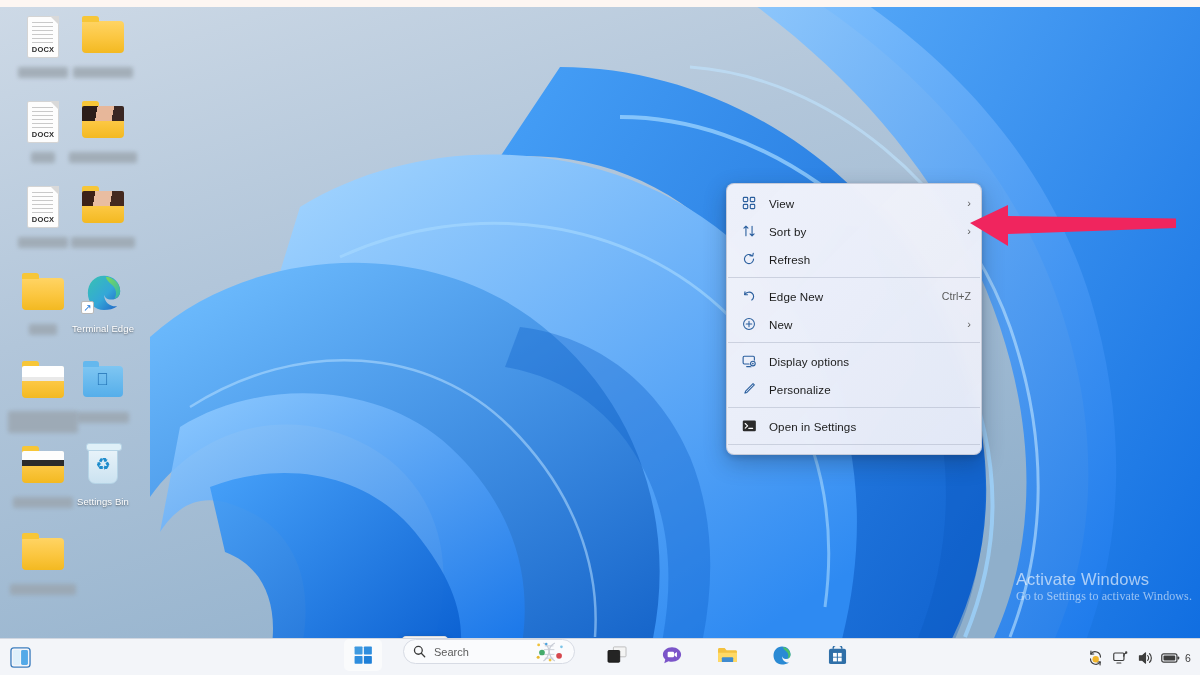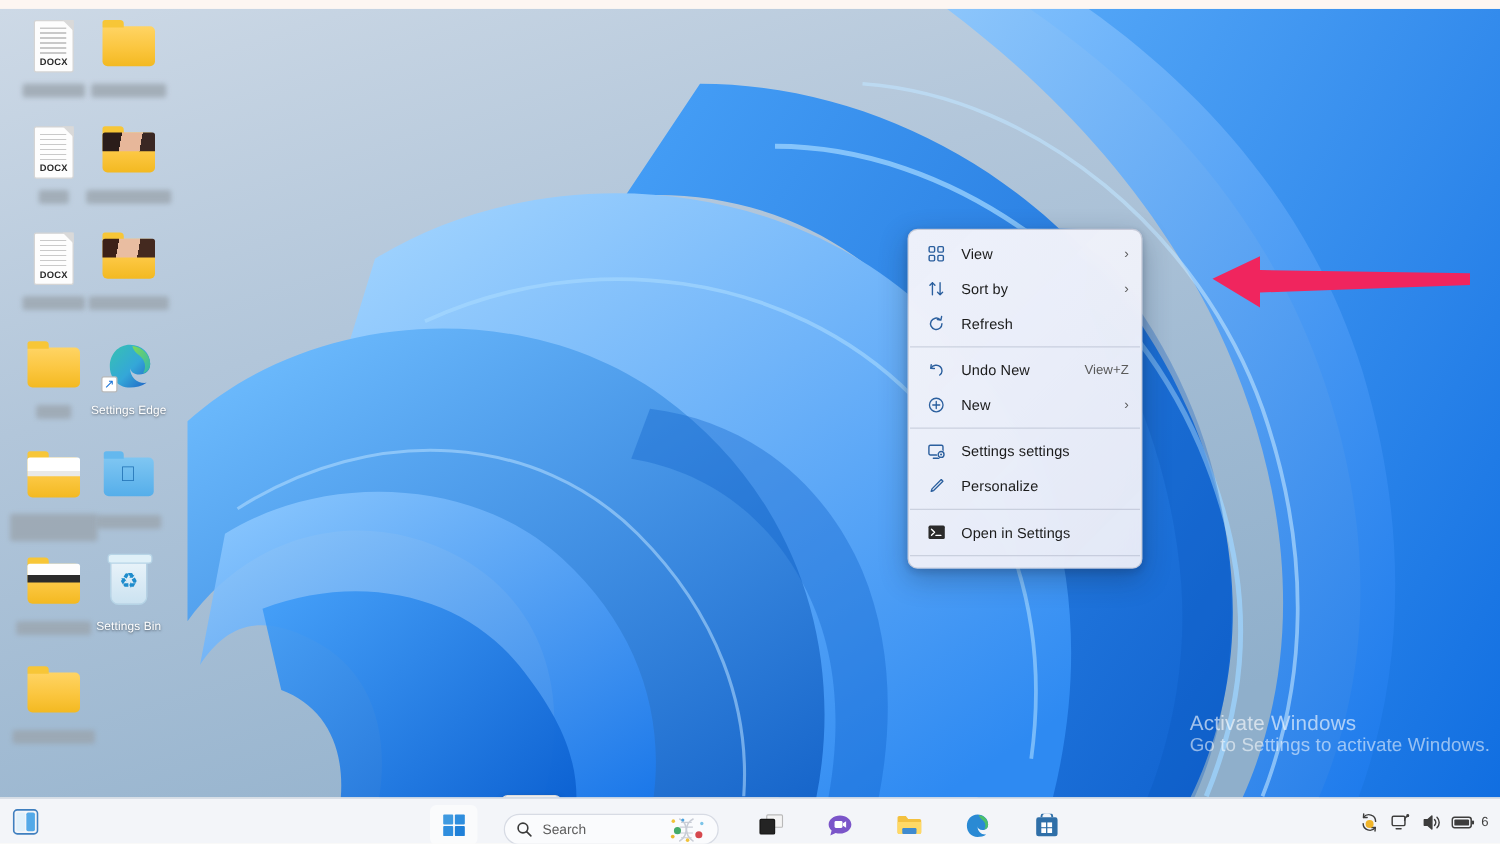--- a/index.html
+++ b/index.html
@@ -191,21 +191,21 @@
     background: #dff0f8;
     border: 1px solid #b6d4e6;
     border-radius: 3px;
   }
   .bin .rec { position: absolute; top: 9px; left: 0; right: 0; text-align: center; font-size: 17px; color: #1e8ccc; line-height: 18px;}
 
   
   .ctxmenu {
     position: absolute;
     left: 726px; top: 176px;
-    width: 188px;
+    width: 256px;
     padding: 5px 0 5px 0;
     background: linear-gradient(135deg, rgba(241,242,250,.985) 0%, rgba(238,240,249,.975) 45%, rgba(233,236,247,.97) 100%);
     border: 1px solid rgba(190,195,210,.85);
     border-radius: 8px;
     box-shadow: 0 8px 22px rgba(20,35,60,.30), 0 2px 6px rgba(20,35,60,.18);
     z-index: 40;
     backdrop-filter: blur(6px);
   }
   .mi {
     position: relative;
@@ -267,24 +267,25 @@
     z-index: 30;
     pointer-events: none;
   }
   .watermark .wm1 {
     font-size: 16.5px;
     color: rgba(255,255,255,.62);
     line-height: 20px;
     letter-spacing: .2px;
   }
   .watermark .wm2 {
-    font-size: 15px;
+    font-size: 12px;
     color: rgba(255,255,255,.55);
     line-height: 15px;
     letter-spacing: .1px;
+    font-family: Liberation Serif, serif;
   }
 
   
   .start-tip {
     position: absolute;
     left: 401px; top: 629px;
     padding: 4px 11px 5px;
     background: #f3f3f3;
     border: 1px solid #dcdcdc;
     border-radius: 5px;
@@ -311,21 +312,21 @@
     left: 7px; top: 5px;
     width: 26px; height: 26px;
     display: flex; align-items: center; justify-content: center;
     border-radius: 4px;
   }
   .tb-center {
     position: absolute;
     left: 0; right: 0; top: 0;
     height: 37px;
     display: flex;
-    align-items: flex-end;
+    align-items: flex-start;
     justify-content: center;
     gap: 17px;
   }
   .tb-btn {
     width: 38px; height: 32px;
     display: flex; align-items: center; justify-content: center;
     border-radius: 5px;
   }
   .tb-btn.start { background: rgba(255,255,255,.55); }
 
@@ -491,21 +492,21 @@
               <linearGradient id="eg2" x1="0" y1="0" x2="1" y2="1">
                 <stop offset="0%" stop-color="#7fd957"></stop>
                   <stop offset="100%" stop-color="#2fb6b2"></stop>
               </linearGradient>
             </defs>
             <path d="M20,3 C30,3 37,10 37,19 C37,25 33,28 28,28 C23,28 20,25 20,22 C20,31 27,36 34,35 C30,38 25,39 20,39 C10,39 3,31 3,21 C3,11 10,3 20,3 Z" fill="url(#eg1)"></path>
             <path d="M22,4 C31,5 37,12 37,19 C37,23 35,26 31,27 C34,22 33,16 28,12 C25,9.5 23,8 22,4 Z" fill="url(#eg2)"></path>
           </svg>
           <div class="shortcut-arrow">↗</div>
         </div>
-        <div class="lbl">Settings Edge</div>
+        <div class="lbl">Terminal Edge</div>
       </div>
 
       <div class="dicon" style="left:8px; top:350px;">
         <div class="glyph">
           <div class="folder">
               <div class="thumb" style="background:linear-gradient(180deg,#ffffff 0 70%,#e9e9e9 70% 100%);"></div>
             </div>
         </div>
         <div class="lbl redact">Documents here</div>
       </div>
@@ -589,22 +590,22 @@
 
       <div class="msep"></div>
 
       <div class="mi">
         <span class="mico">
           <svg width="14" height="14" viewBox="0 0 16 16" fill="none" stroke="#2b5f9e" stroke-width="1.3" stroke-linecap="round" stroke-linejoin="round">
             <path d="M3.2 6.3 C5 3.4 9.2 2.8 11.6 4.9 C14 7 13.8 10.8 11.2 12.6"></path>
             <path d="M6.3 6.6 L3.0 6.4 L3.4 3.1"></path>
           </svg>
         </span>
-        <span class="mlabel">Undo New</span>
-        <span class="macc">View+Z</span>
+        <span class="mlabel">Edge New</span>
+        <span class="macc">Ctrl+Z</span>
       </div>
 
       <div class="mi">
         <span class="mico">
           <svg width="14" height="14" viewBox="0 0 16 16" fill="none" stroke="#2b5f9e" stroke-width="1.2" stroke-linecap="round">
             <circle cx="8" cy="8" r="6.2"></circle>
               <path d="M8 4.8 V11.2 M4.8 8 H11.2"></path>
           </svg>
         </span>
         <span class="mlabel">New</span>
@@ -616,21 +617,21 @@
       <div class="mi">
         <span class="mico">
           <svg width="15" height="15" viewBox="0 0 16 16">
             <rect x="1.2" y="2.4" width="12" height="8.2" rx="1.2" fill="none" stroke="#2b5f9e" stroke-width="1.2"></rect>
             <path d="M5 13.4 H10" stroke="#2b5f9e" stroke-width="1.2" stroke-linecap="round"></path>
             <circle cx="11.6" cy="10.2" r="3.6" fill="#eff1f8"></circle>
             <circle cx="11.6" cy="10.2" r="2.5" fill="none" stroke="#2b5f9e" stroke-width="1.2"></circle>
             <circle cx="11.6" cy="10.2" r="0.9" fill="#2b5f9e"></circle>
           </svg>
         </span>
-        <span class="mlabel">Settings settings</span>
+        <span class="mlabel">Display options</span>
       </div>
 
       <div class="mi">
         <span class="mico">
           <svg width="14" height="14" viewBox="0 0 16 16" fill="none" stroke="#2b5f9e" stroke-width="1.2" stroke-linejoin="round">
             <path d="M12.6 1.9 L14.1 3.4 L5.6 11.9 L3.3 12.7 L4.1 10.4 Z"></path>
             <path d="M3.6 12.4 L4.6 11.4"></path>
           </svg>
         </span>
         <span class="mlabel">Personalize</span>

